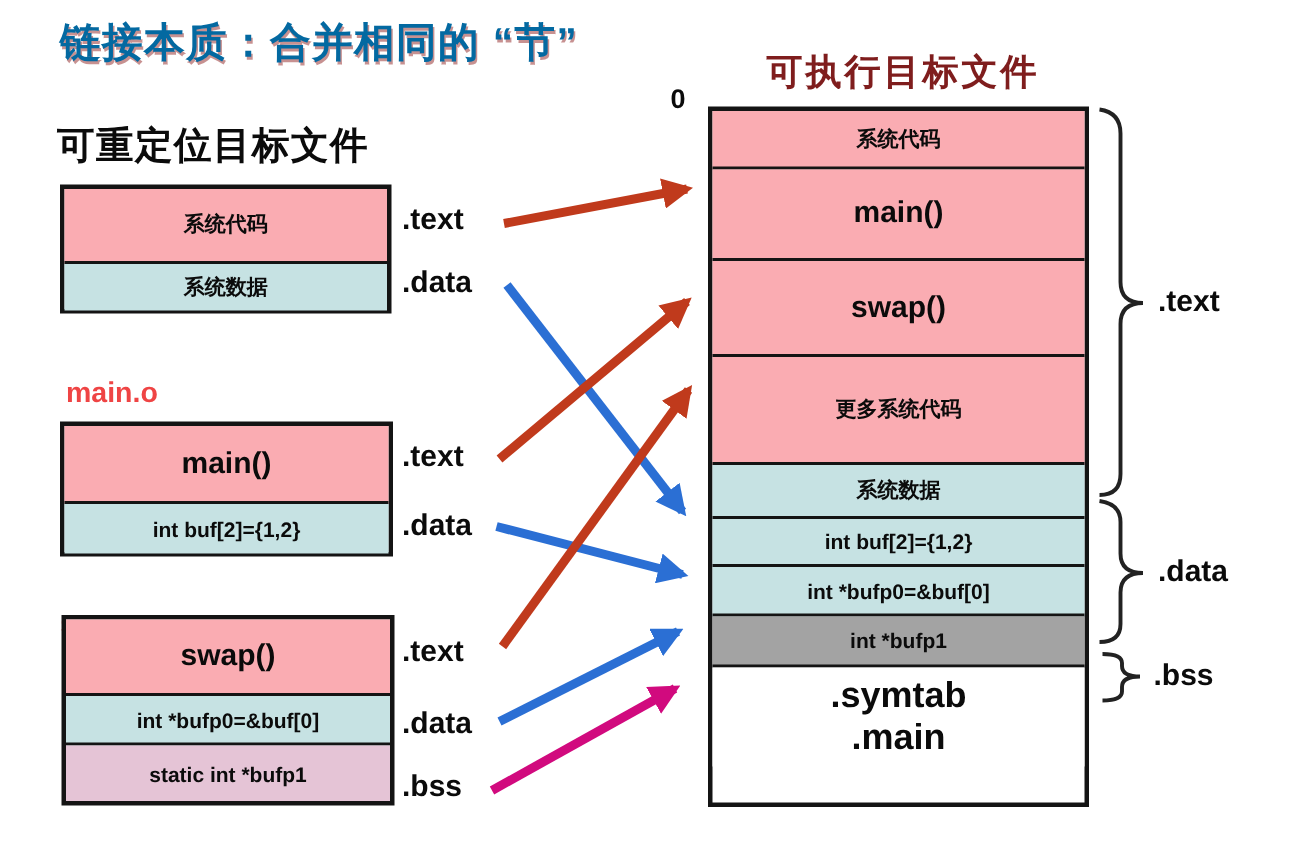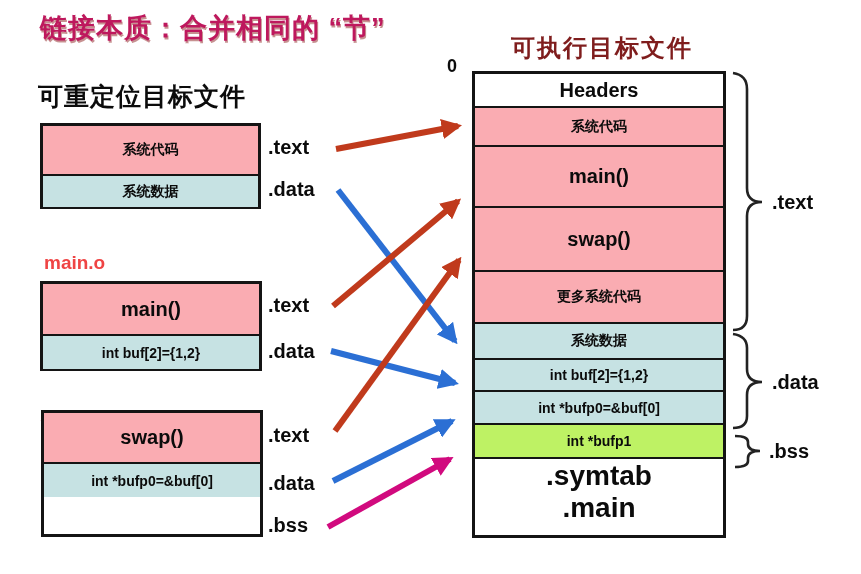--- a/index.html
+++ b/index.html
@@ -1,21 +1,21 @@
 <!DOCTYPE html>
 <html><head>
 <meta charset="utf-8">
 <style>
   html,body{margin:0;padding:0;background:#fff;}
   #canvas{
     position:relative;width:861px;height:574px;background:#ffffff;overflow:hidden;
     font-family:"Liberation Sans","DejaVu Sans",sans-serif;font-weight:bold;color:#111;
   }
   .abs{position:absolute;}
-  .title-red{font-size:27px;color:#be185d;letter-spacing:1px;text-shadow:1px 2px 0 rgba(130,10,10,.45);white-space:nowrap;}
+  .title-red{font-size:27px;color:#0369a1;letter-spacing:1px;text-shadow:1px 2px 0 rgba(130,10,10,.45);white-space:nowrap;}
   .title-black{font-size:25px;color:#0b0b0b;letter-spacing:1px;white-space:nowrap;}
   .title-exec{font-size:24px;color:#7f1d1d;letter-spacing:2px;white-space:nowrap;margin-top:16px;}
   .objfile-name{font-size:19px;color:#ef4444;white-space:nowrap;}
   .zero-label{font-size:18px;color:#0b0b0b;}
   .memblock{border:3px solid #141414;box-sizing:border-box;background:#fff;}
   .memrow{
     box-sizing:border-box;display:flex;align-items:center;justify-content:center;
     border-bottom:2px solid #141414;font-size:14px;color:#0b0b0b;white-space:nowrap;overflow:hidden;
   }
   .memrow:last-child{border-bottom:none;}
@@ -47,37 +47,37 @@
     <div class="memrow" style="height:52px;background:#FAACB2;font-size:20px;">main()</div>
     <div class="memrow" style="height:33px;background:#C6E2E3;">int  buf[2]={1,2}</div>
   </div>
   <div class="abs sec-label" style="left:268px;top:305px;">.text</div>
   <div class="abs sec-label" style="left:268px;top:351px;">.data</div>
 
   <div class="abs objfile-name" style="left:40px;top:406px;">swap.o</div>
   <div class="abs memblock blockwrap" style="left:41px;top:410px;width:222px;height:127px;">
     <div class="memrow" style="height:51px;background:#FAACB2;font-size:20px;">swap()</div>
     <div class="memrow" style="height:33px;background:#C6E2E3;">int *bufp0=&amp;buf[0]</div>
+    <div class="memrow" style="height:37px;background:#E5C4D6;">static int *bufp1</div>
   </div>
   <div class="abs sec-label" style="left:268px;top:435px;">.text</div>
   <div class="abs sec-label" style="left:268px;top:483px;">.data</div>
   <div class="abs sec-label" style="left:268px;top:525px;">.bss</div>
 
   <div class="abs memblock blockwrap" style="left:472px;top:71px;width:254px;height:467px;">
-    <div class="memrow" style="height:34px;background:#FFFFFF;font-size:20px;">Headers</div>
     <div class="memrow" style="height:39px;background:#FAACB2;">系统代码</div>
     <div class="memrow" style="height:61px;background:#FAACB2;font-size:20px;">main()</div>
     <div class="memrow" style="height:64px;background:#FAACB2;font-size:20px;">swap()</div>
-    <div class="memrow" style="height:52px;background:#FAACB2;">更多系统代码</div>
+    <div class="memrow" style="height:72px;background:#FAACB2;">更多系统代码</div>
     <div class="memrow" style="height:36px;background:#C6E2E3;">系统数据</div>
     <div class="memrow" style="height:32px;background:#C6E2E3;">int buf[2]={1,2}</div>
     <div class="memrow" style="height:33px;background:#C6E2E3;">int *bufp0=&amp;buf[0]</div>
-    <div class="memrow" style="height:34px;background:#bef264;">int *bufp1</div>
+    <div class="memrow" style="height:34px;background:#a3a3a3;">int *bufp1</div>
     <div class="memrow" style="height:66px;background:#FFFFFF;font-size:20px;">
-      <div class="sub" style="font-size:28px;">
+      <div class="sub" style="font-size:24px;">
         <div>.symtab</div>
         <div>.main</div>
       </div>
     </div>
   </div>
 
   <div class="abs brace-label" style="left:772px;top:202px;">.text</div>
   <div class="abs brace-label" style="left:772px;top:382px;">.data</div>
   <div class="abs brace-label" style="left:769px;top:451px;">.bss</div>
 

